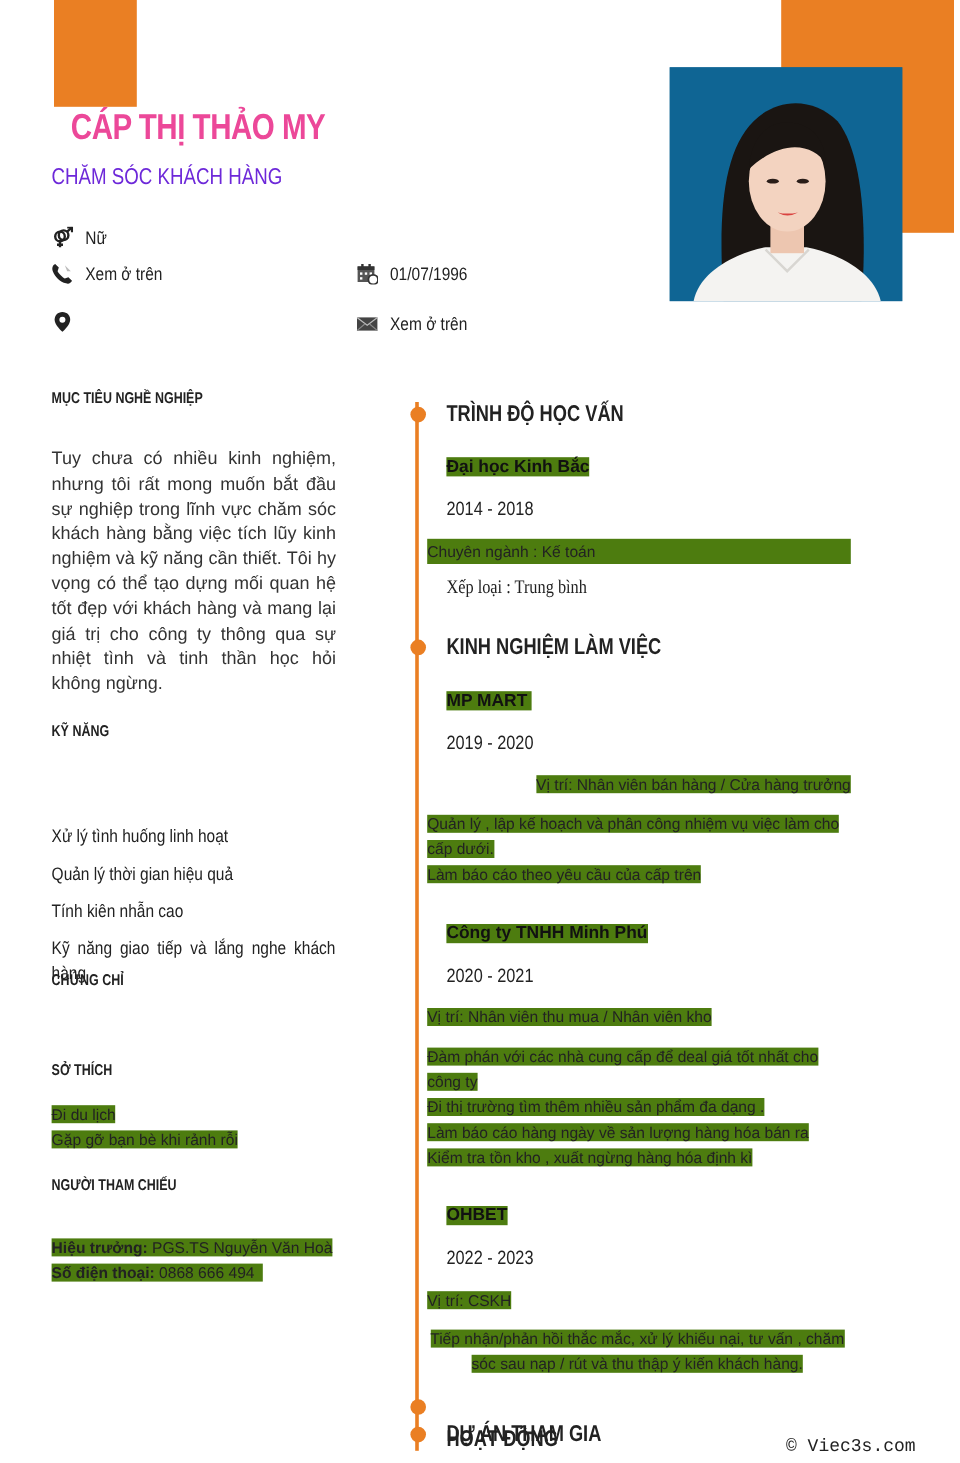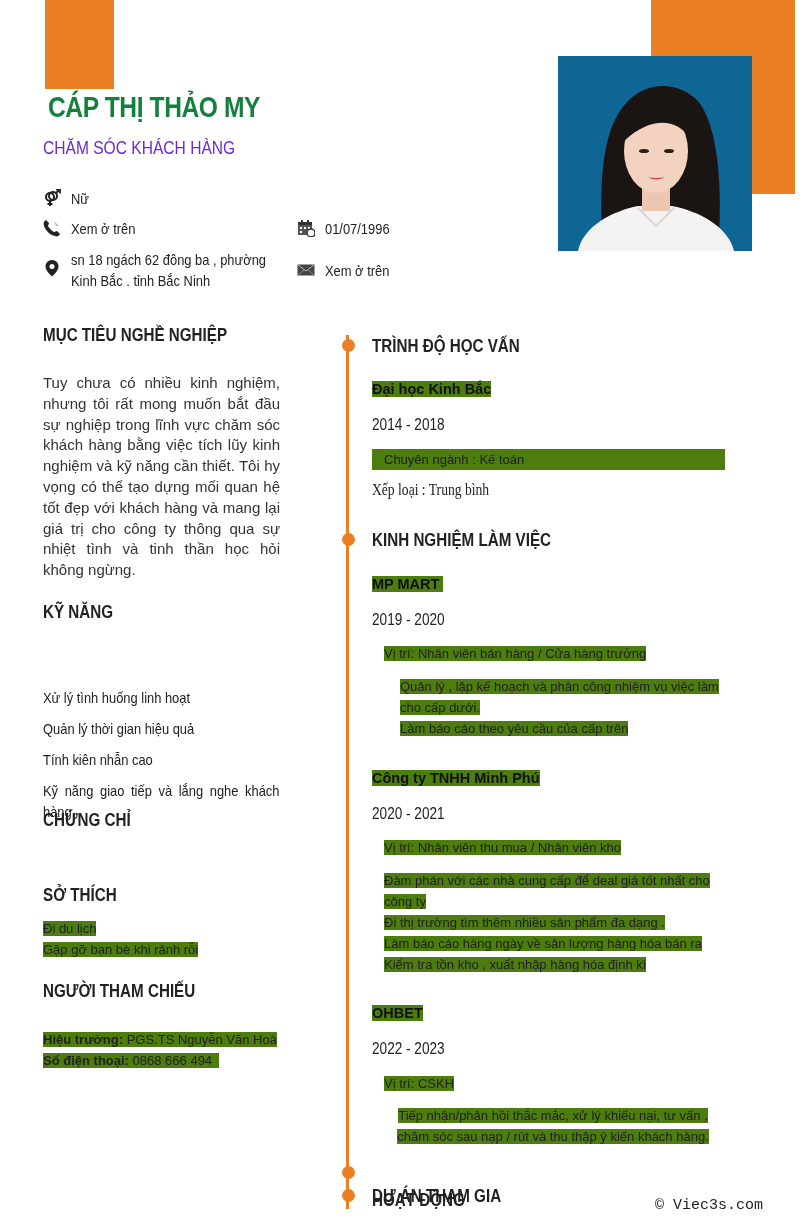--- a/index.html
+++ b/index.html
@@ -5,50 +5,50 @@
     * { box-sizing: border-box; margin: 0; padding: 0; }
     html, body { width: 800px; height: 1219px; background: #ffffff; overflow: hidden; }
     body { position: relative; font-family: "Liberation Sans", sans-serif; color: #222; }
 
     .deco-left { position: absolute; left: 45px; top: 0; width: 69px; height: 89px; background: #ea7f23; }
     .deco-right { position: absolute; left: 651px; top: 0; width: 144px; height: 194px; background: #ea7f23; }
 
     .photo { position: absolute; left: 558px; top: 56px; width: 194px; height: 195px; background: #0f6594; overflow: hidden; }
     .photo svg { display: block; }
 
-    .name { position: absolute; left: 48px; top: 90px; font-size: 30px; font-weight: bold; color: #15803d; letter-spacing: -0.5px; white-space: nowrap; }
+    .name { position: absolute; left: 59px; top: 90px; font-size: 30px; font-weight: bold; color: #ec4899; letter-spacing: -0.5px; white-space: nowrap; }
     .name span { display:inline-block; transform: scaleX(0.82); transform-origin: left center; }
     .title { position: absolute; left: 43px; top: 137px; font-size: 19px; color: #6d28d9; white-space: nowrap; }
     .title span { display:inline-block; transform: scaleX(0.82); transform-origin: left center; }
 
     .info { position: absolute; display: flex; align-items: flex-start; font-size: 15px; color: #222; line-height: 21px; }
     .info .ic { width: 18px; height: 18px; margin-right: 10px; margin-top: 1px; flex-shrink: 0; }
     .info .txt { display:inline-block; transform: scaleX(0.86); transform-origin: left top; white-space: nowrap; }
 
-    .sec-h { position: absolute; font-size: 19px; font-weight: bold; color: #222; white-space: nowrap; }
+    .sec-h { position: absolute; font-size: 13px; font-weight: bold; color: #222; white-space: nowrap; }
     .sec-h span { display:inline-block; transform: scaleX(0.8); transform-origin: left center; }
 
     .objective { position: absolute; left: 43px; top: 373px; width: 237px; font-size: 15px; line-height: 20.8px; color: #333; text-align: justify; }
 
     .skill { position: absolute; left: 43px; width: 237px; font-size: 15px; line-height: 21px; color: #222; margin-top: 48px; }
     .skill span { display:inline-block; transform: scaleX(0.86); transform-origin: left top; }
     .skill.wrap { text-align: justify; }
 
     .hl { background: #4d7c0f; }
     .small { position: absolute; font-size: 13px; line-height: 21px; color: #222; }
 
     .timeline-line { position: absolute; left: 346px; top: 335px; width: 3px; height: 874px; background: #ea7f23; }
     .dot { position: absolute; width: 13px; height: 13px; border-radius: 50%; background: #ea7f23; }
 
     .r-h { position: absolute; left: 372px; font-size: 19px; font-weight: bold; color: #222; white-space: nowrap; }
     .r-h span { display:inline-block; transform: scaleX(0.8); transform-origin: left center; }
     .r-org { position: absolute; left: 372px; font-size: 14.5px; font-weight: bold; color: #111; }
     .r-year { position: absolute; left: 372px; font-size: 16px; color: #222; white-space: nowrap; }
     .r-year span { display:inline-block; transform: scaleX(0.85); transform-origin: left center; }
-    .r-text { position: absolute; left: 372px; width: 353px; font-size: 13px; line-height: 21px; color: #222; padding-left: 12px; }
+    .r-text { position: absolute; left: 356px; width: 353px; font-size: 13px; line-height: 21px; color: #222; }
     .r-xl { position: absolute; left: 372px; font-size: 16px; color: #222; white-space: nowrap; }
     .r-xl span { display:inline-block; transform: scaleX(0.85); transform-origin: left center; }
 
     .watermark { position: absolute; left: 655px; top: 1197px; font-family: "Liberation Mono", monospace; font-size: 15px; color: #222; text-align: right; }
   </style>
 </head>
 <body>
 
 <div class="deco-left"></div>
 <div class="deco-right"></div>
@@ -104,24 +104,20 @@
     <circle cx="14" cy="14" r="4" fill="#fff" stroke="#333" stroke-width="1.5"></circle>
   </svg>
   <span class="txt">01/07/1996</span>
 </div>
 
 <div class="info" style="left:43px; top:249px;">
   <svg class="ic" style="margin-top:10px;" viewBox="0 0 18 18">
     <path d="M9 1 C5 1 2.5 4 2.5 7.5 C2.5 12 9 17.5 9 17.5 C9 17.5 15.5 12 15.5 7.5 C15.5 4 13 1 9 1 Z" fill="#222"></path>
     <circle cx="9" cy="7.5" r="2.5" fill="#fff"></circle>
   </svg>
-  <div>
-    <div class="txt">sn 18 ngách 62 đông ba , phường</div><br>
-    <div class="txt" style="margin-top:-21px;">Kinh Bắc . tỉnh Bắc Ninh</div>
-  </div>
 </div>
 
 <div class="info" style="left:297px; top:260px;">
   <svg class="ic" viewBox="0 0 18 18">
     <rect x="0.5" y="3.5" width="17" height="11" fill="#444"></rect>
     <path d="M0.5 3.5 L9 10 L17.5 3.5" fill="none" stroke="#bbb" stroke-width="1"></path>
     <path d="M0.5 14.5 L7 9 M17.5 14.5 L11 9" stroke="#888" stroke-width="1"></path>
   </svg>
   <span class="txt">Xem ở trên</span>
 </div>
@@ -154,34 +150,34 @@
 <div class="r-h" style="top:335px;"><span>TRÌNH ĐỘ HỌC VẤN</span></div>
 <div class="r-org" style="top:381px;"><span class="hl">Đại học Kinh Bắc</span></div>
 <div class="r-year" style="top:416px;"><span>2014 - 2018</span></div>
 <div class="r-text hl" style="top:449px;">Chuyên ngành : Kế toán</div>
 <div class="r-xl" style="top:481px;font-family:Liberation Serif, serif;"><span>Xếp loại : Trung bình</span></div>
 
 <div class="r-h" style="top:529px;"><span>KINH NGHIỆM LÀM VIỆC</span></div>
 
 <div class="r-org" style="top:576px;"><span class="hl" style="white-space:pre;">MP MART </span></div>
 <div class="r-year" style="top:611px;"><span>2019 - 2020</span></div>
-<div class="r-text" style="top:643px;"><span class="hl">Vị trí: Nhân viên bán hàng / Cửa hàng trưởng</span></div>
-<div class="r-text" style="top:676px; width:350px;margin-left:16px;">
+<div class="r-text" style="top:643px;text-align:right;"><span class="hl">Vị trí: Nhân viên bán hàng / Cửa hàng trưởng</span></div>
+<div class="r-text" style="top:676px; width:350px;">
   <span class="hl">Quản lý , lập kế hoạch và phân công nhiệm vụ việc làm cho cấp dưới.</span><br>
   <span class="hl">Làm báo cáo theo yêu cầu của cấp trên</span>
 </div>
 
 <div class="r-org" style="top:770px;"><span class="hl">Công ty TNHH Minh Phú</span></div>
 <div class="r-year" style="top:805px;"><span>2020 - 2021</span></div>
 <div class="r-text" style="top:837px;"><span class="hl">Vị trí: Nhân viên thu mua / Nhân viên kho</span></div>
 <div class="r-text" style="top:870px; width:340px;">
   <span class="hl">Đàm phán với các nhà cung cấp để deal giá tốt nhất cho công ty</span><br>
   <span class="hl">Đi thị trường tìm thêm nhiều sản phẩm đa dạng .</span><br>
   <span class="hl">Làm báo cáo hàng ngày về sản lượng hàng hóa bán ra</span><br>
-  <span class="hl">Kiểm tra tồn kho , xuất nhập hàng hóa định kì</span>
+  <span class="hl">Kiểm tra tồn kho , xuất ngừng hàng hóa định kì</span>
 </div>
 
 <div class="r-org" style="top:1005px;"><span class="hl">OHBET</span></div>
 <div class="r-year" style="top:1040px;"><span>2022 - 2023</span></div>
 <div class="r-text" style="top:1073px;"><span class="hl">Vị trí: CSKH</span></div>
 <div class="r-text" style="top:1105px; width:350px;text-align:center;"><span class="hl">Tiếp nhận/phản hồi thắc mắc, xử lý khiếu nại, tư vấn , chăm sóc sau nạp / rút và thu thập ý kiến khách hàng.</span></div>
 
 <div class="r-h" style="top:1189px;"><span>HOẠT ĐỘNG</span></div>
 <div class="r-h" style="top:1185px;"><span>DỰ ÁN THAM GIA</span></div>
 

